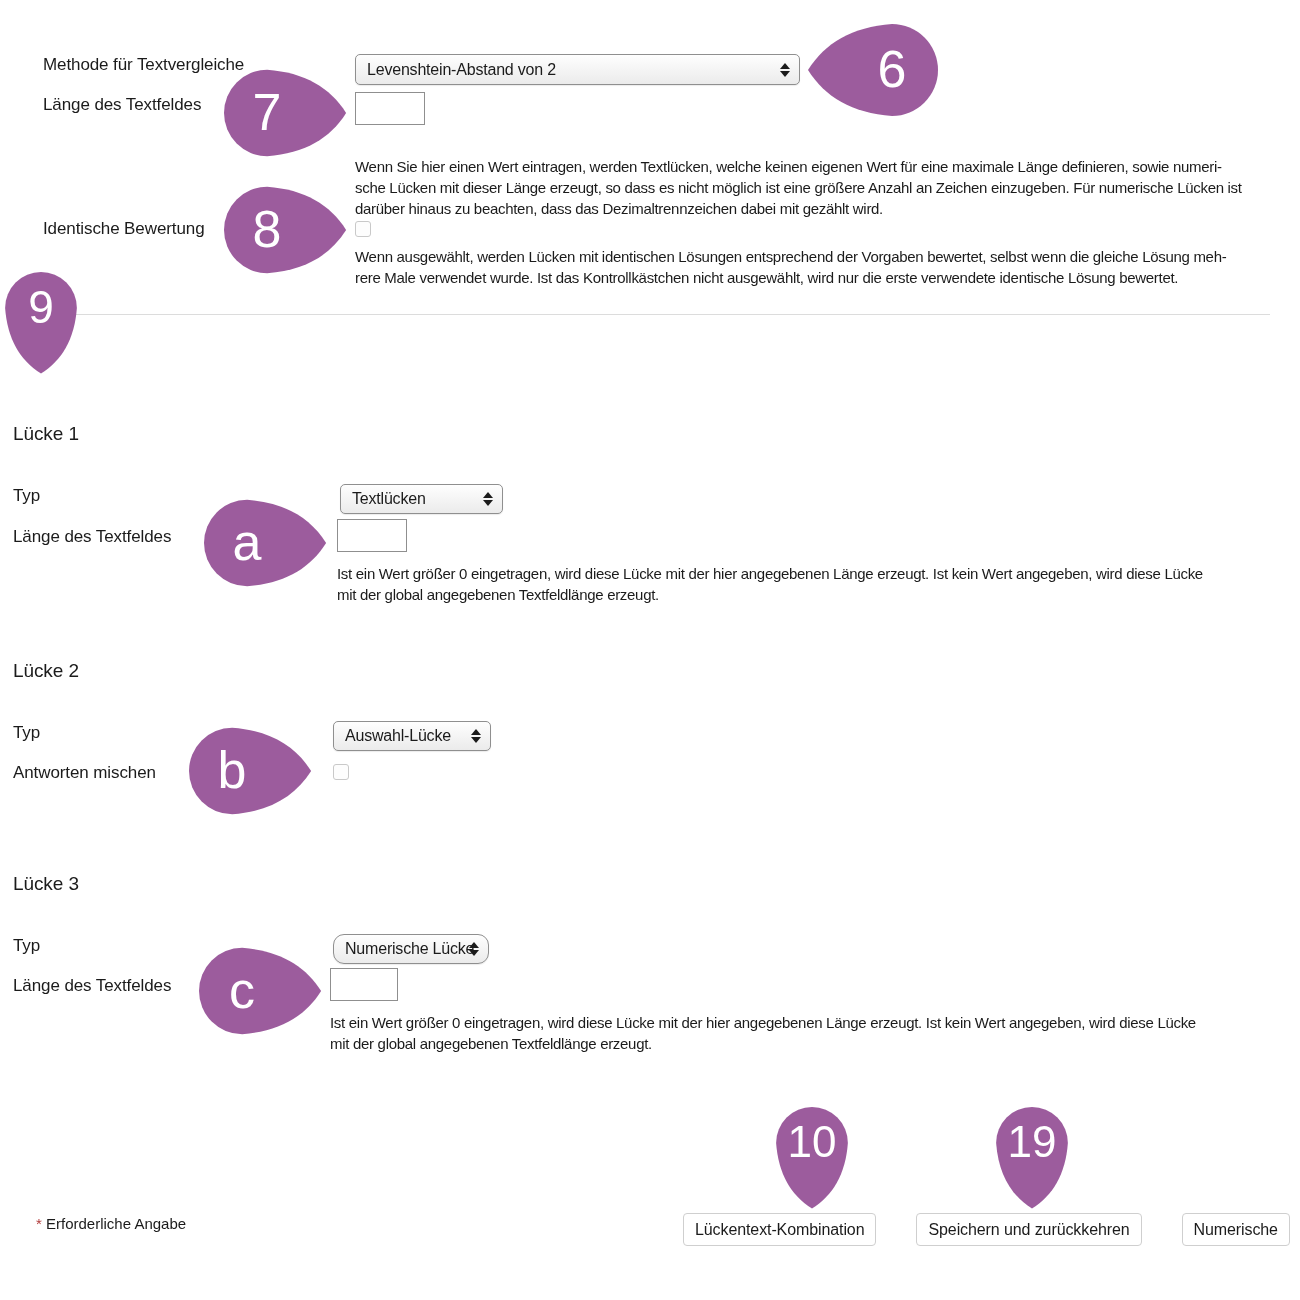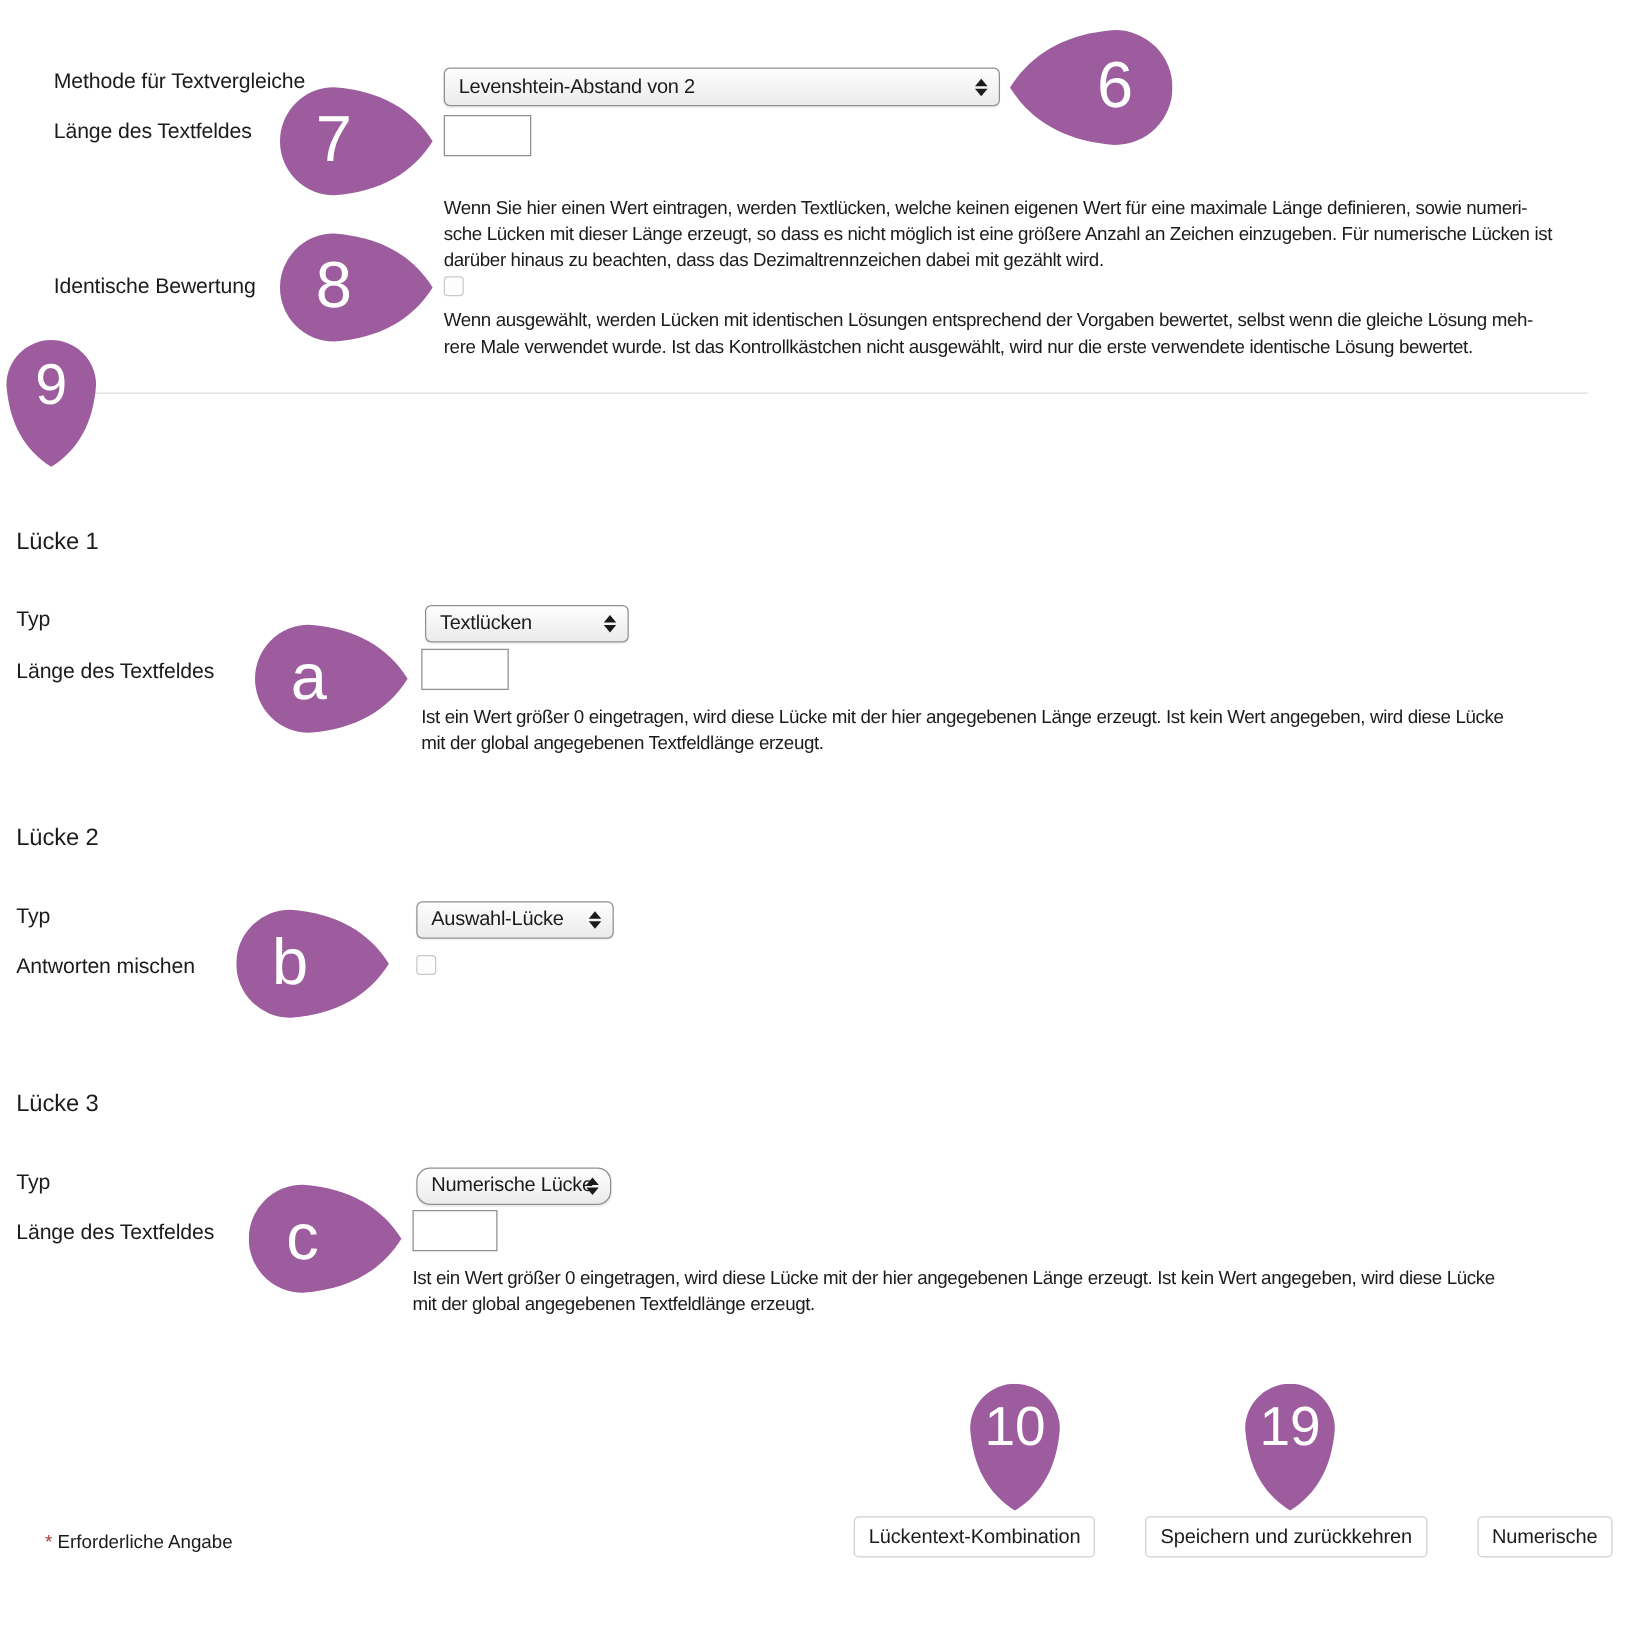--- a/index.html
+++ b/index.html
@@ -106,21 +106,21 @@
     <span class="arrows">
         <span class="up"></span>
         <span class="down"></span>
       </span>
   </div>
   <div class="abs label" style="left:13px;top:976px;">Länge des Textfeldes</div>
   <input class="abs textfield" style="left: 330px; top: 968px; width: 68px;" value="">
   <div class="abs help" style="left:330px;top:1012px;">Ist ein Wert größer 0 eingetragen, wird diese Lücke mit der hier angegebenen Länge erzeugt. Ist kein Wert angegeben, wird diese Lücke
 mit der global angegebenen Textfeldlänge erzeugt.</div>
 
-  <div class="abs required-note" style="left:36px;top:1215px;margin-top:10px;">
+  <div class="abs required-note" style="left:36px;top:1215px;">
     <span style="color: rgb(177, 60, 60);">*</span>
     <span>Erforderliche Angabe</span>
   </div>
   <div class="abs btn-row" style="left:683px;top:1213px;gap:40px;">
     <button class="btn">Lückentext-Kombination</button>
     <button class="btn">Speichern und zurückkehren</button>
     <button class="btn">Numerische</button>
   </div>
 
   <div class="pin flip" style="left:806px;top:20px;">

